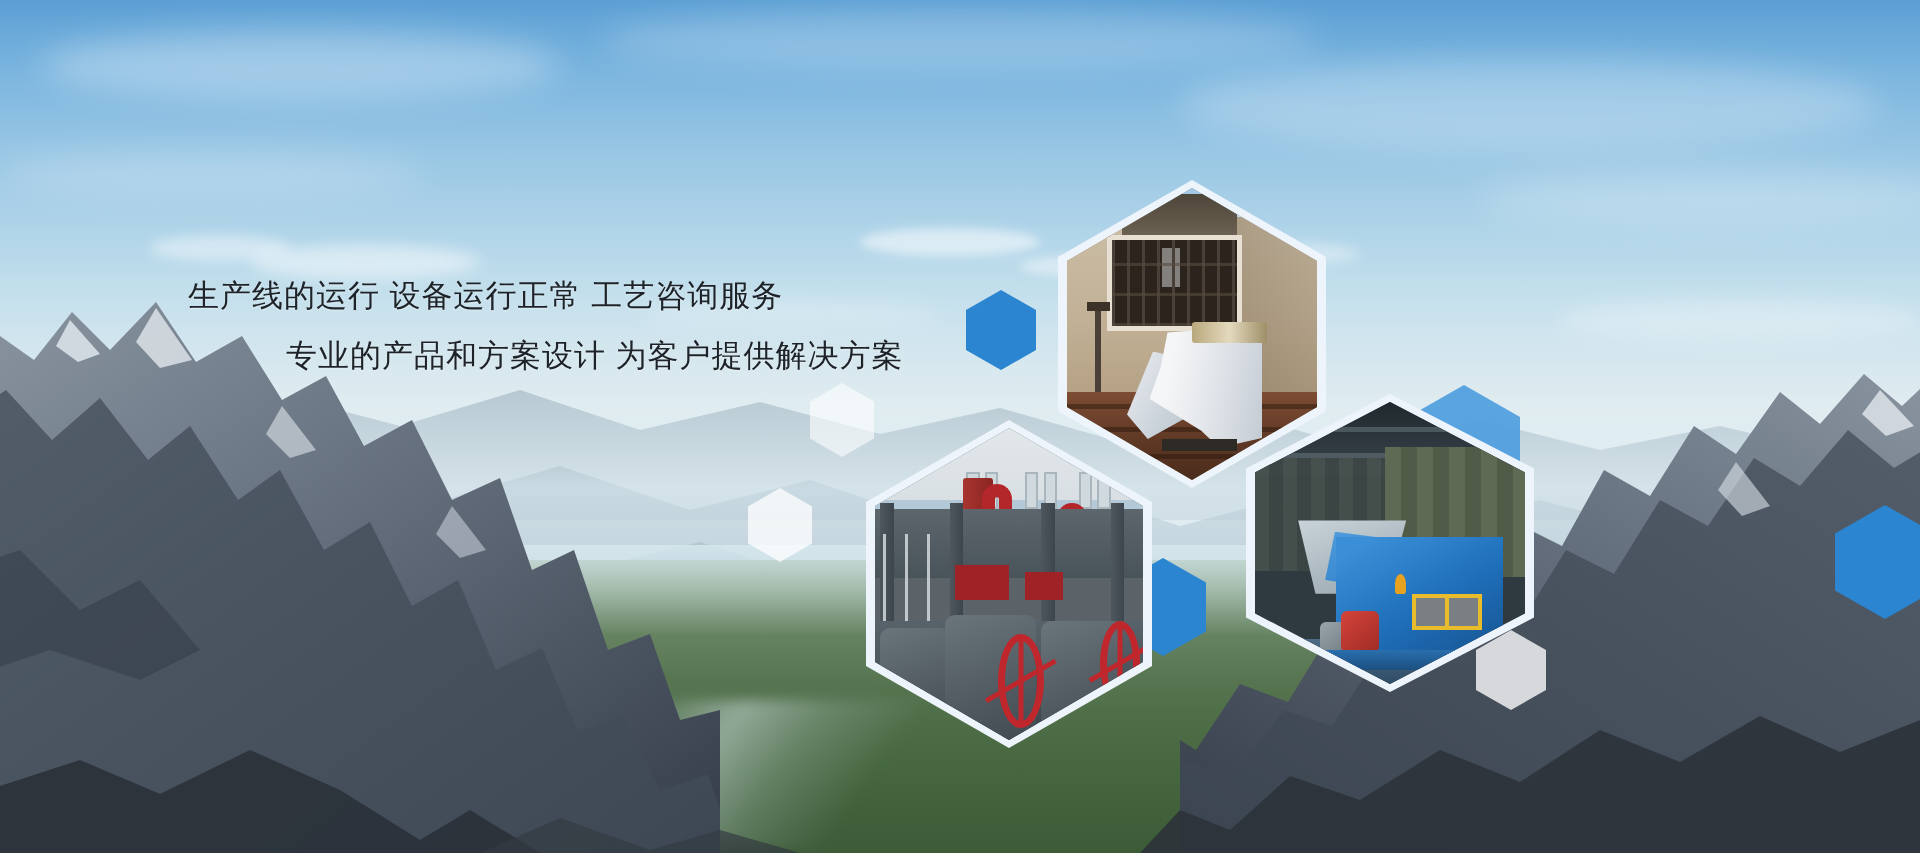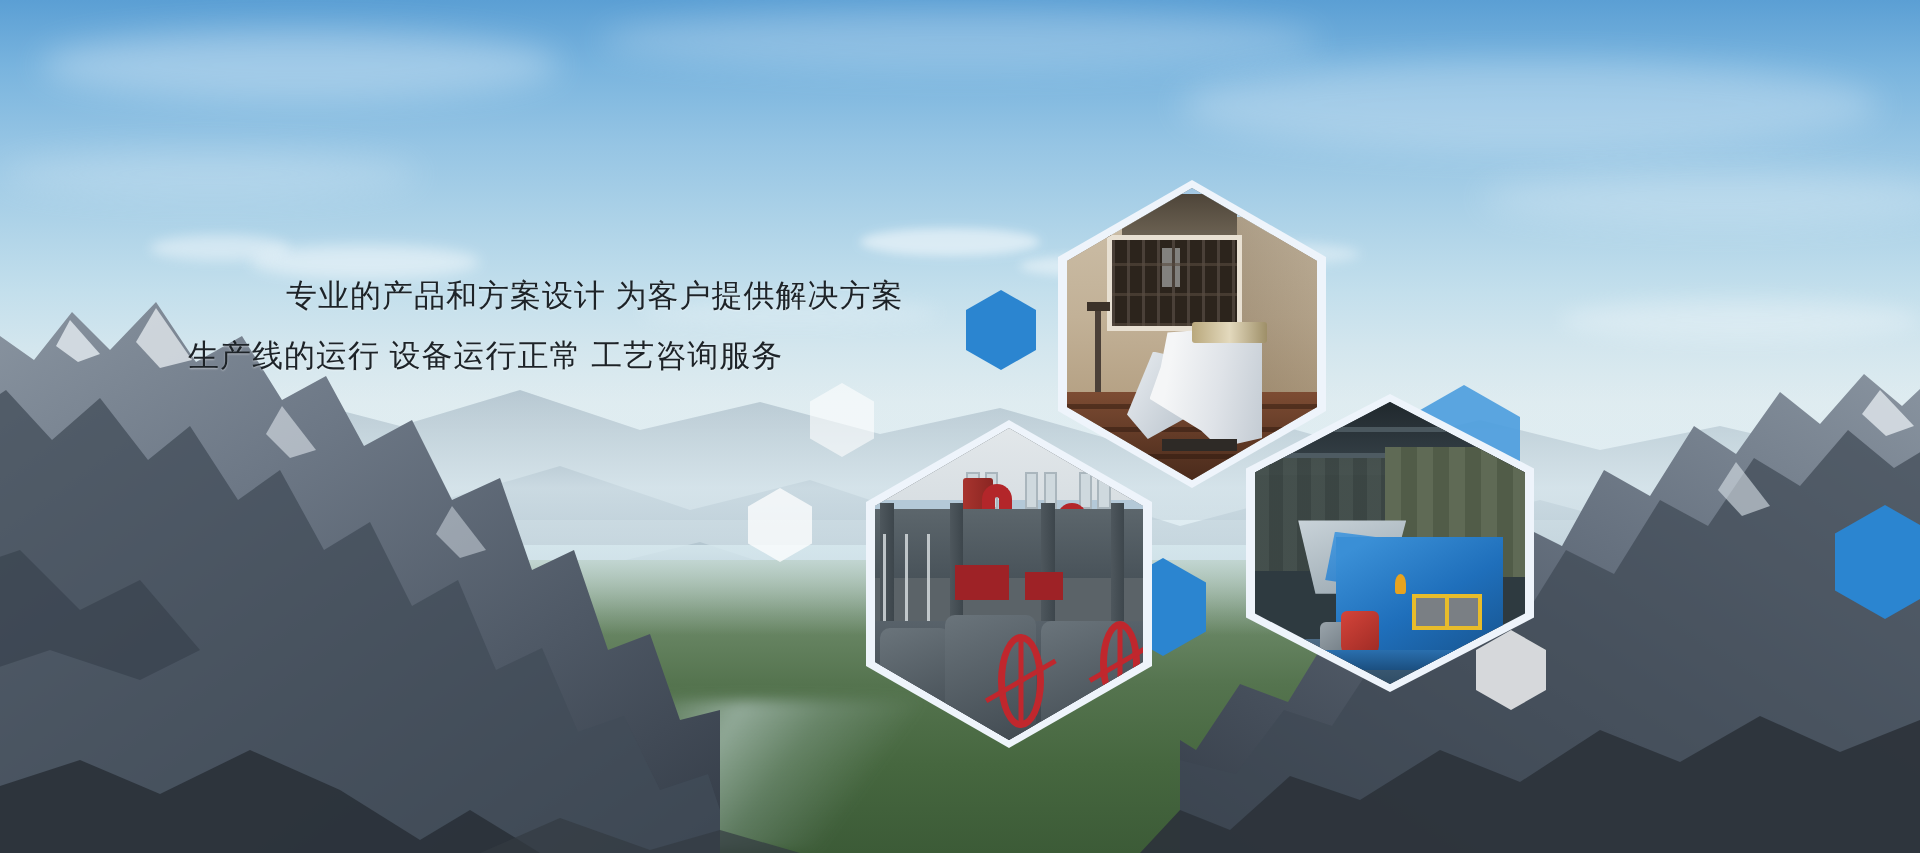--- a/index.html
+++ b/index.html
@@ -303,22 +303,22 @@
     <div class="fore-ridge">
       <svg width="1920" height="163" viewBox="0 0 1920 163" preserveAspectRatio="none">
         <path d="M0,163 L0,96 L80,70 L160,104 L250,60 L340,100 L420,150 L470,120 L540,163 Z" fill="#2a3138" opacity=".9"></path>
         <path d="M1920,163 L1920,30 L1840,62 L1760,26 L1680,72 L1600,40 L1520,92 L1440,60 L1360,110 L1290,86 L1230,140 L1180,120 L1140,163 Z" fill="#2c333b" opacity=".92"></path>
         <path d="M480,163 L560,128 L650,160 L720,140 L800,163 Z" fill="#333a42" opacity=".7"></path>
       </svg>
     </div>
   </div>
 
   <div class="headline">
+    <div class="line line1">生产线的运行 设备运行正常 工艺咨询服务</div>
     <div class="line line2">专业的产品和方案设计  为客户提供解决方案</div>
-    <div class="line line1">生产线的运行 设备运行正常 工艺咨询服务</div>
   </div>
 
   <div class="hexlayer">
 
     <div class="dhex" style="left:966px; top:290px; width:70px; height:80px; background:#2b85d0;"></div>
 
     <div class="dhex" style="left:810px; top:383px; width:64px; height:74px; background:rgba(255,255,255,.58);"></div>
 
     <div class="dhex" style="left:748px; top:488px; width:64px; height:74px; background:rgba(255,255,255,.74);"></div>
 

